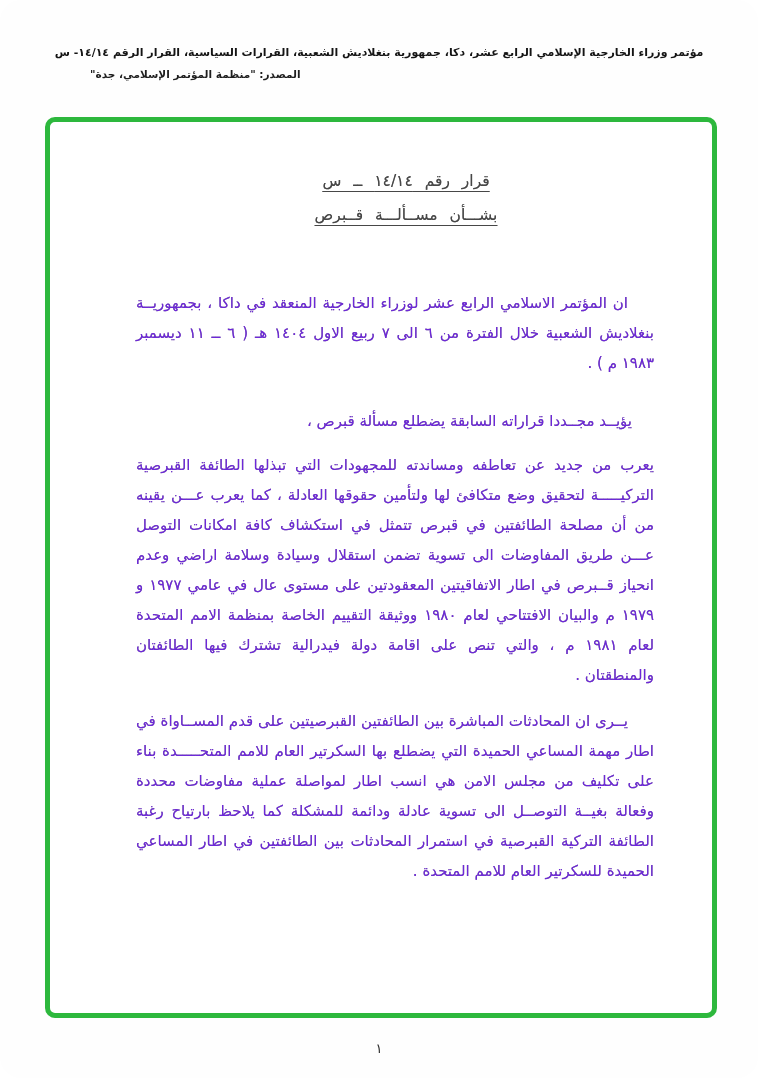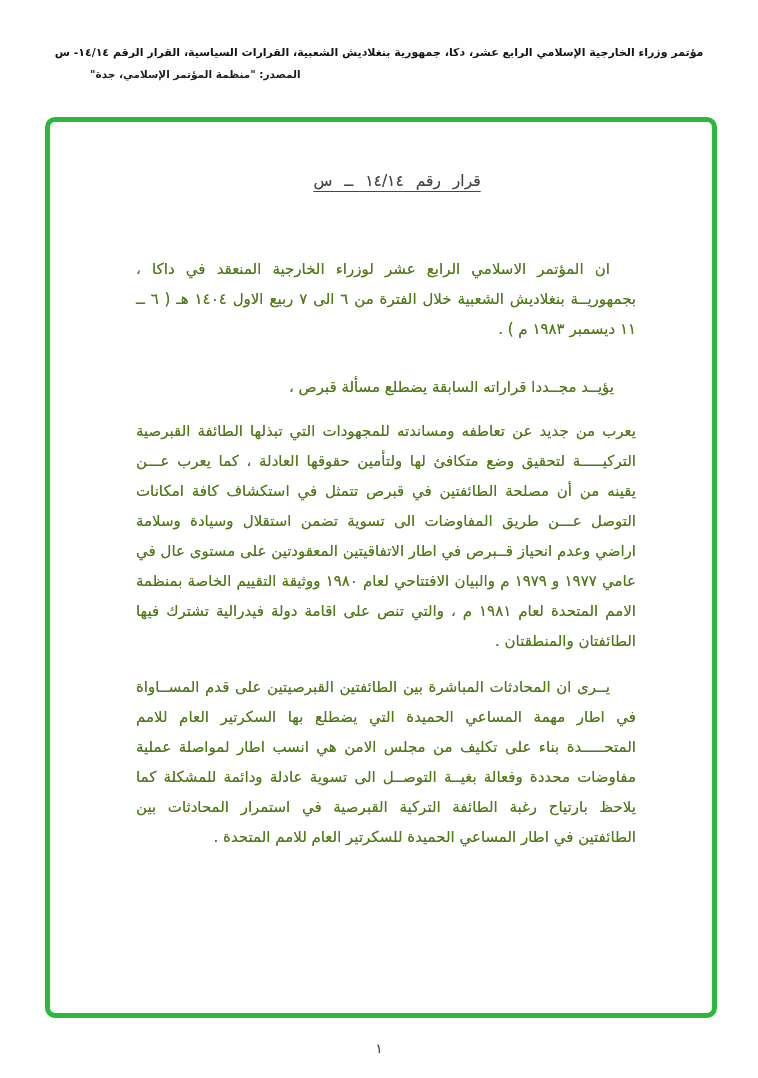--- a/index.html
+++ b/index.html
@@ -55,21 +55,21 @@
     height: 901px;
     border: 5px solid #2db83d;
     border-radius: 10px;
     background: #ffffff;
   }
 
   
   .scan-content {
     position: absolute;
     inset: 0;
-    padding: 44px 76px 0 52px;
+    padding: 44px 58px 0 52px;
     direction: rtl;
     color: #4a4a4a;
     text-shadow: 0 0 0.5px rgba(80,80,80,0.65);
   }
 
   .title-block {
     width: fit-content;
     margin: 0 auto;
     transform: translateX(28px); 
     text-align: center;
@@ -82,21 +82,21 @@
     text-underline-offset: 5px;
     word-spacing: 7px;
     line-height: 30px;
   }
   .title-line.second { margin-top: 4px; }
 
   .para {
     font-size: 15px;
     line-height: 30px;
     text-align: justify;
-    color: #4d7c0f;
+    color: #6d28d9;
     margin-left: 34px;
   }
   .para .lead {
     text-underline-offset: 4px;
   }
 
   .para.p1 { margin-top: 58px; text-indent: 26px; }
   .para.p2 { margin-top: 28px; text-indent: 22px; }
   .para.p3 { margin-top: 14px; text-indent: 0; }
   .para.p4 { margin-top: 16px; text-indent: 26px; }
@@ -121,20 +121,21 @@
   <header class="doc-header">
     <div class="header-line1">مؤتمر وزراء الخارجية الإسلامي الرابع عشر، دكا، جمهورية بنغلاديش الشعبية، القرارات السياسية، القرار الرقم ١٤/١٤- س</div>
     <div class="header-line2">المصدر:  "منظمة المؤتمر الإسلامي، جدة"</div>
   </header>
 
   <div class="scan-frame" style="border-color: rgb(45, 184, 61);">
     <div class="scan-content">
 
       <div class="title-block">
         <div class="title-line">قرار رقم ١٤/١٤ ــ س</div>
+        <div class="title-line second">بشـــأن مســألـــة قــبرص</div>
       </div>
 
       <p class="para p1">
         <span>ان المؤتمر الاسلامي الرابع عشر لوزراء الخارجية المنعقد في داكا ، بجمهوريــة بنغلاديش الشعبية خلال الفترة من ٦ الى ٧ ربيع الاول ١٤٠٤ هـ ( ٦ ــ ١١ ديسمبر ١٩٨٣ م ) .</span>
       </p>
 
       <p class="para p2">
         <span class="lead">يؤيــد مجــددا</span><span> قراراته السابقة يضطلع مسألة قبرص ،</span>
       </p>
 

